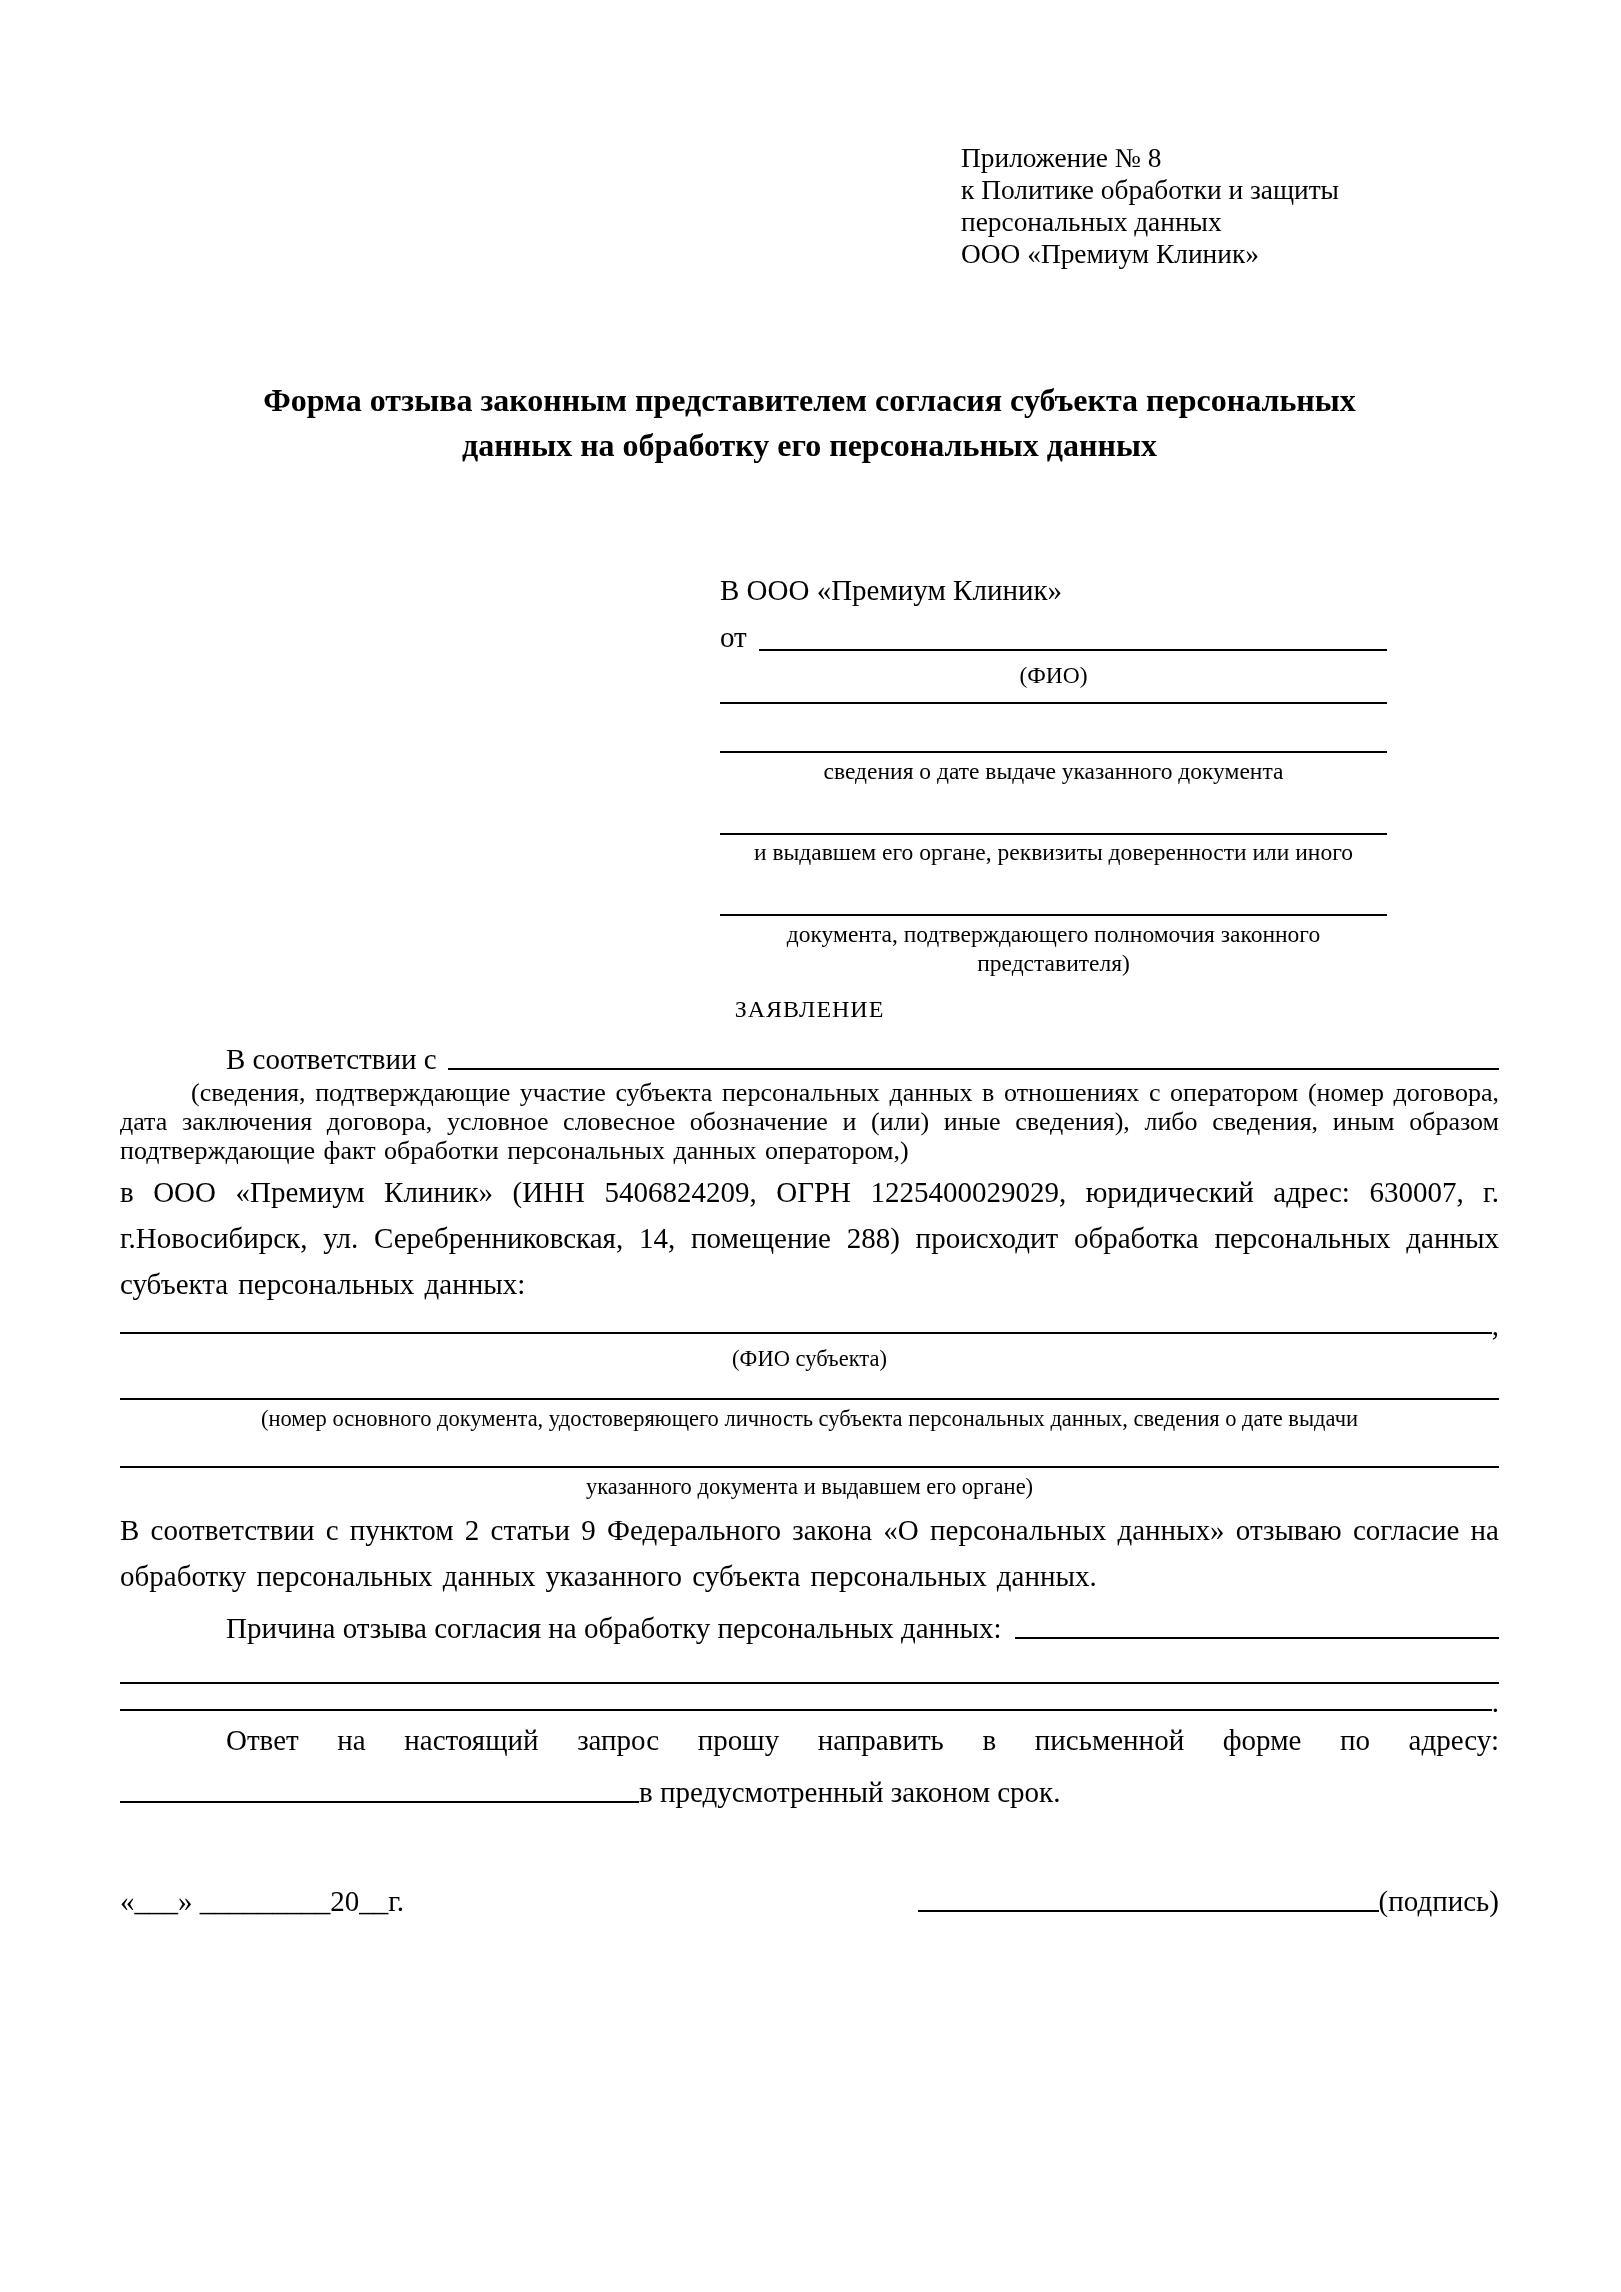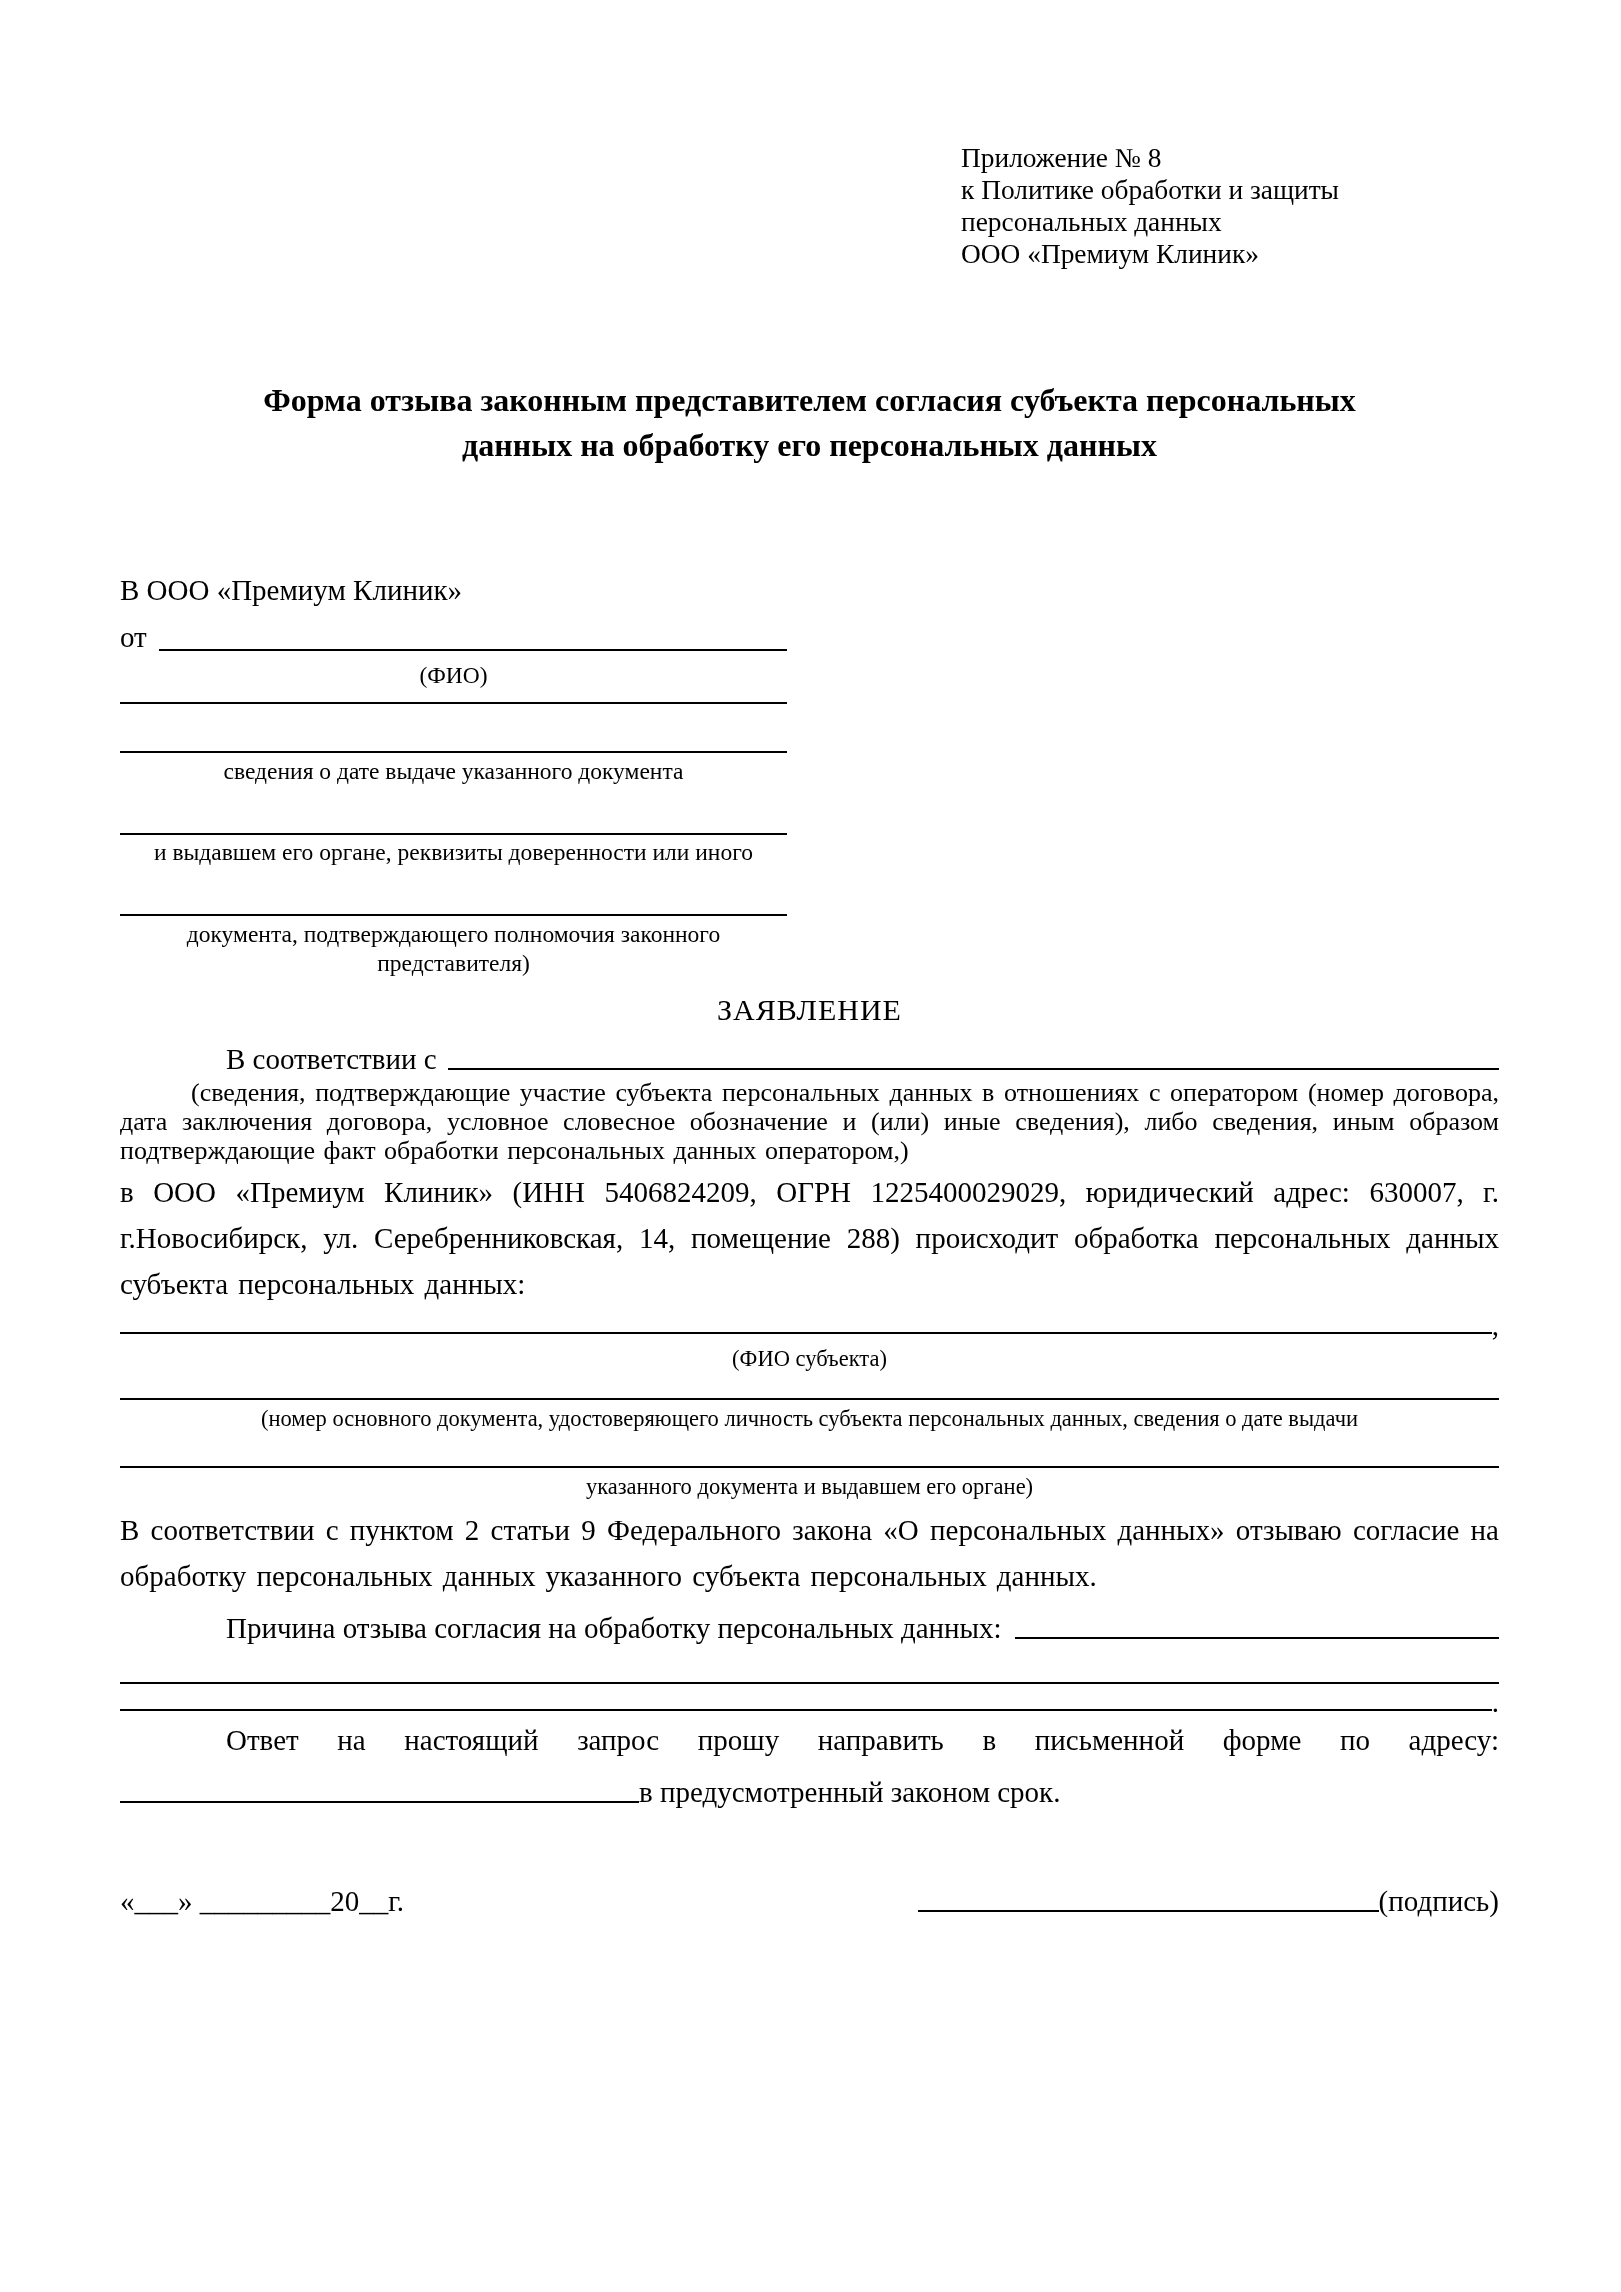--- a/index.html
+++ b/index.html
@@ -23,33 +23,33 @@
   .title {
     margin:108px auto 0 auto;
     width:1147px;
     text-align:center;
     font-weight:bold;
     font-size:32px;
     line-height:45px;
   }
 
   
-  .addressee { margin-top:103px; width:667px; font-size:29px; line-height:39px; }
+  .addressee { margin-top:103px; margin-left:600px; width:667px; font-size:29px; line-height:39px; }
   .flex-line { display:flex; align-items:flex-end; }
   .fill { flex:1; border-bottom:2.9px solid #000; margin-bottom:5.9px; }
   .nowrap { white-space:nowrap; }
   .addr-from { height:45px; margin-top:2px; }
   .addr-from .nowrap { margin-right:11.8px; }
   .sublabel { text-align:center; font-size:23.5px; line-height:29px; margin-top:3.9px; }
   .rule { border-bottom:2.9px solid #000; }
   .addr-group.g1 .rule { margin-top:11.8px; }
   .addr-group.gx .rule { margin-top:47px; }
 
   
-  .heading { text-align:center; font-size:30px; line-height:39px; margin-top:11.8px; letter-spacing:1px; }
+  .heading { text-align:center; font-size:24px; line-height:39px; margin-top:11.8px; letter-spacing:1px; }
   .intro { height:45px; margin-top:2px; font-size:29px; }
   .intro .nowrap { margin-left:106px; margin-right:11.8px;font-family:Liberation Serif, serif; }
   .note {
     margin-top:2px;
     font-size:26px; line-height:29px;
     text-align:justify; text-indent:71px;
     word-spacing:2px;
   }
   .par {
     font-size:29px; line-height:46px;

